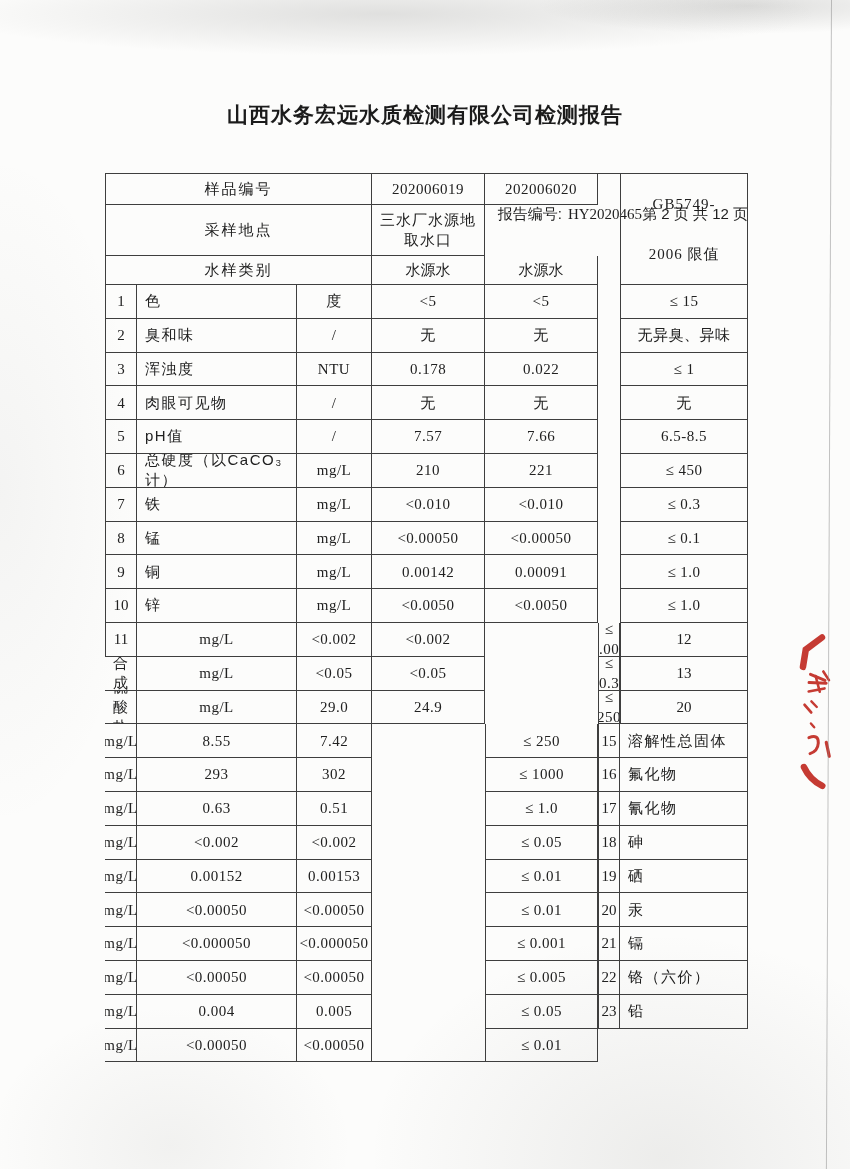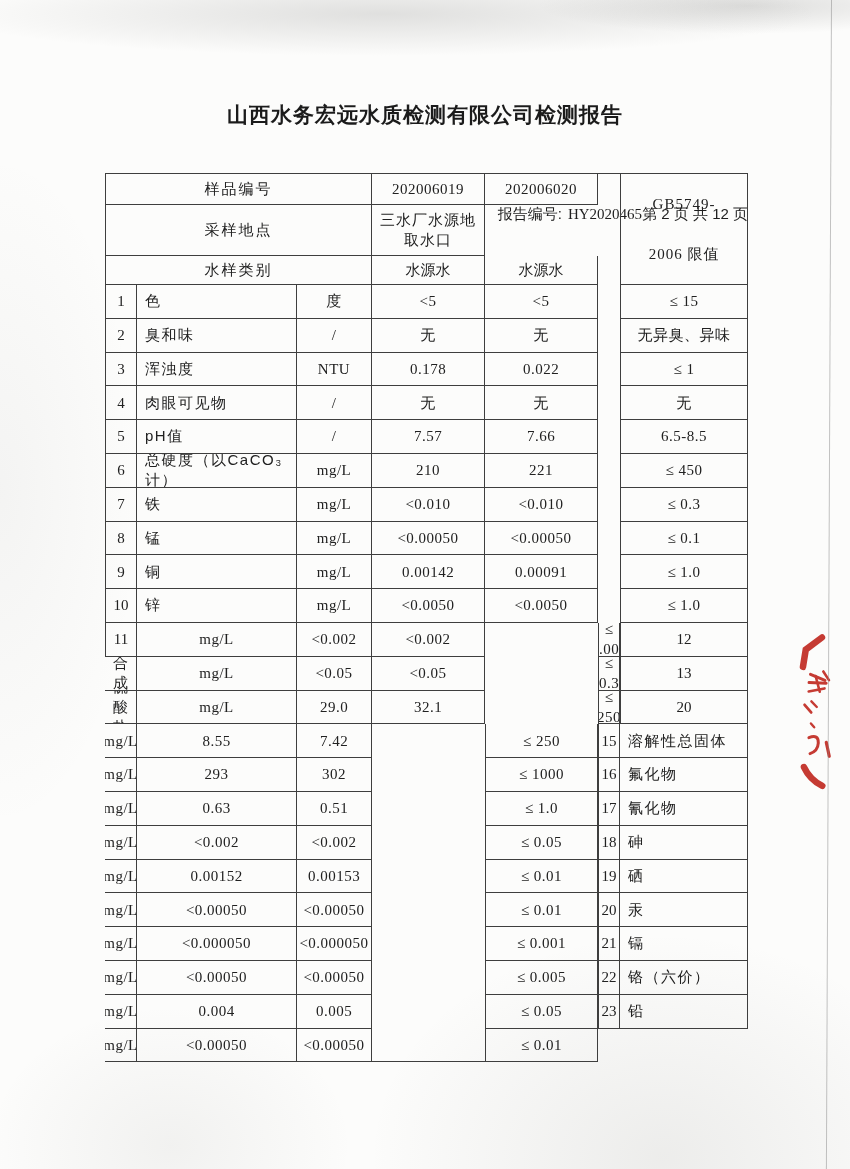--- a/index.html
+++ b/index.html
@@ -184,21 +184,21 @@
   <div class="c val">mg/L</div>
   <div class="c val">&lt;0.05</div>
   <div class="c val">&lt;0.05</div>
   <div class="gapcell"></div>
   <div class="c val bl">≤ 0.3</div>
 
   <div class="c num bl">13</div>
   <div class="c name">硫酸盐</div>
   <div class="c val">mg/L</div>
   <div class="c val">29.0</div>
-  <div class="c val">32.1</div>
+  <div class="c val">24.9</div>
   <div class="gapcell"></div>
   <div class="c val bl">≤ 250</div>
 
   <div class="c num bl">20</div>
   <div class="c val">mg/L</div>
   <div class="c val">8.55</div>
   <div class="c val">7.42</div>
   <div class="gapcell"></div>
   <div class="c val bl">≤ 250</div>
 

